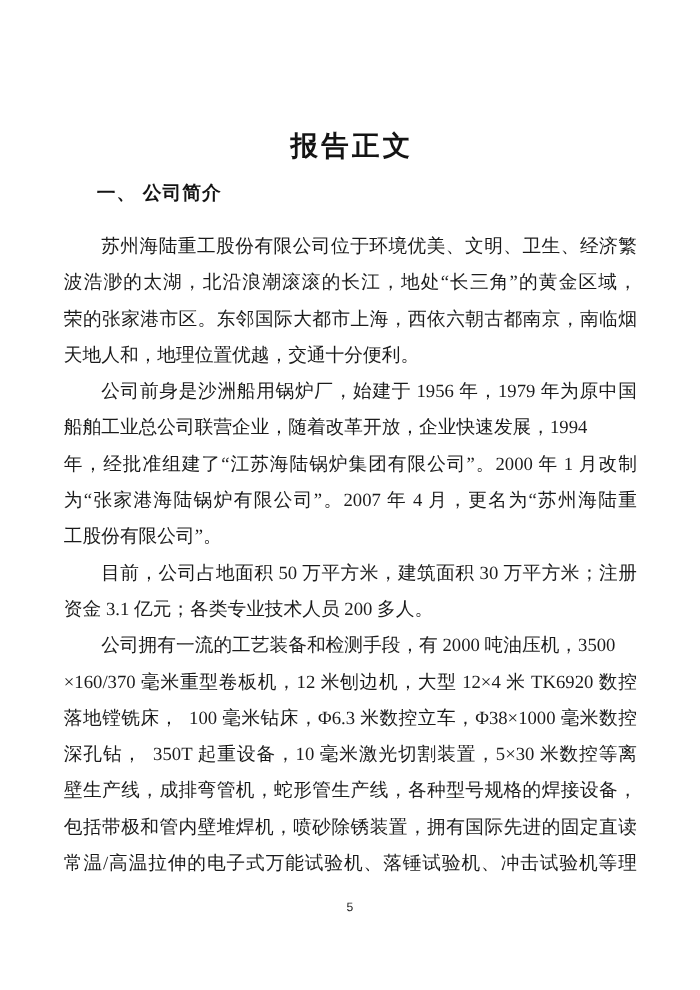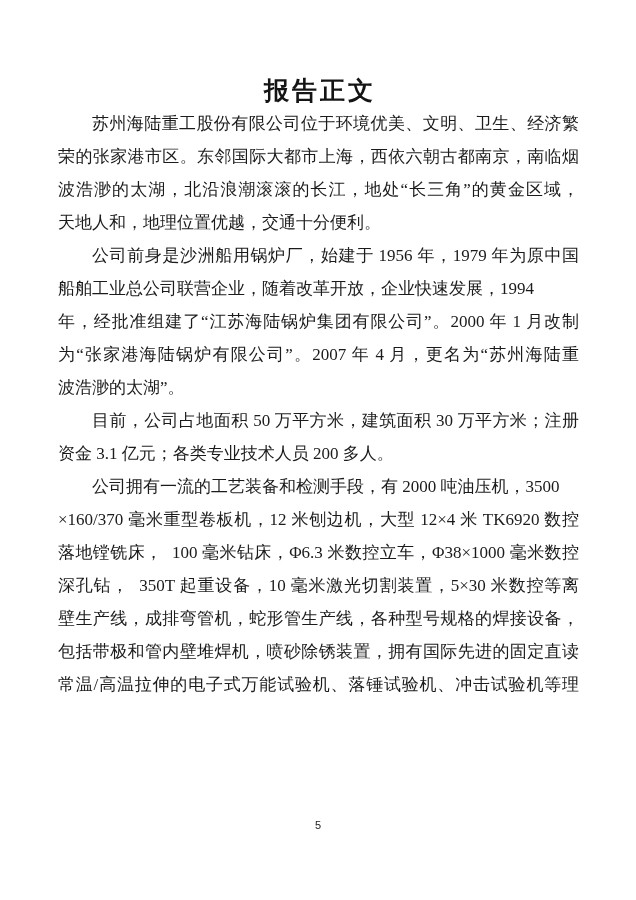--- a/index.html
+++ b/index.html
@@ -20,42 +20,42 @@
     inset: 0;
     background: #ffffff;
   }
   .content-col {
     position: absolute;
     left: 58px;
     right: 57px;
     top: 0;
   }
   .doc-title {
-    margin-top: 75px;
+    margin-top: 118px;
     text-align: center;
     font-family: "Liberation Sans", "DejaVu Sans", sans-serif;
     font-weight: bold;
     font-size: 25px;
     line-height: 30px;
     letter-spacing: 3px;
     text-indent: 3px; 
     color: #141414;
   }
   .section-heading {
     margin-top: 16px;
     padding-left: 30px;
     font-family: "Liberation Sans", "DejaVu Sans", sans-serif;
     font-weight: bold;
     font-size: 17px;
     line-height: 24px;
     letter-spacing: 1px;
     color: #141414;
   }
   .body-text {
-    margin-top: 2px;
+    margin-top: 19px;
     font-size: 17px;
   }
   .paragraph { margin: 0; }
   .line {
     line-height: 33px;
     height: 33px;
     white-space: pre-wrap;
     text-align: justify;
     overflow: hidden;
   }
@@ -72,33 +72,34 @@
     line-height: 14px;
     color: #222222;
   }
 </style>
 </head>
 <body>
 
 <div class="page">
   <div class="content-col">
     <div class="doc-title">报告正文</div>
+    <div class="section-heading">一、 公司简介</div>
     <div class="body-text">
         <div class="paragraph">
           <div class="line first flush">苏州海陆重工股份有限公司位于环境优美、文明、卫生、经济繁</div>
+          <div class="line flush">波浩渺的太湖，北沿浪潮滚滚的长江，地处“长三角”的黄金区域，</div>
           <div class="line flush">荣的张家港市区。东邻国际大都市上海，西依六朝古都南京，南临烟</div>
-          <div class="line flush">波浩渺的太湖，北沿浪潮滚滚的长江，地处“长三角”的黄金区域，</div>
           <div class="line">天地人和，地理位置优越，交通十分便利。</div>
         </div>
         <div class="paragraph">
           <div class="line first flush">公司前身是沙洲船用锅炉厂，始建于 1956 年，1979 年为原中国</div>
           <div class="line">船舶工业总公司联营企业，随着改革开放，企业快速发展，1994</div>
           <div class="line flush">年，经批准组建了“江苏海陆锅炉集团有限公司”。2000 年 1 月改制</div>
           <div class="line flush">为“张家港海陆锅炉有限公司”。2007 年 4 月，更名为“苏州海陆重</div>
-          <div class="line">波浩渺的太湖”。</div>
+          <div class="line">工股份有限公司”。</div>
         </div>
         <div class="paragraph">
           <div class="line first flush">目前，公司占地面积 50 万平方米，建筑面积 30 万平方米；注册</div>
           <div class="line">资金 3.1 亿元；各类专业技术人员 200 多人。</div>
         </div>
         <div class="paragraph">
           <div class="line first">公司拥有一流的工艺装备和检测手段，有 2000 吨油压机，3500</div>
           <div class="line flush">×160/370 毫米重型卷板机，12 米刨边机，大型 12×4 米 TK6920 数控</div>
           <div class="line flush">落地镗铣床，&nbsp;&nbsp;100 毫米钻床，Φ6.3 米数控立车，Φ38×1000 毫米数控</div>
           <div class="line flush">深孔钻，&nbsp;&nbsp;350T 起重设备，10 毫米激光切割装置，5×30 米数控等离</div>

